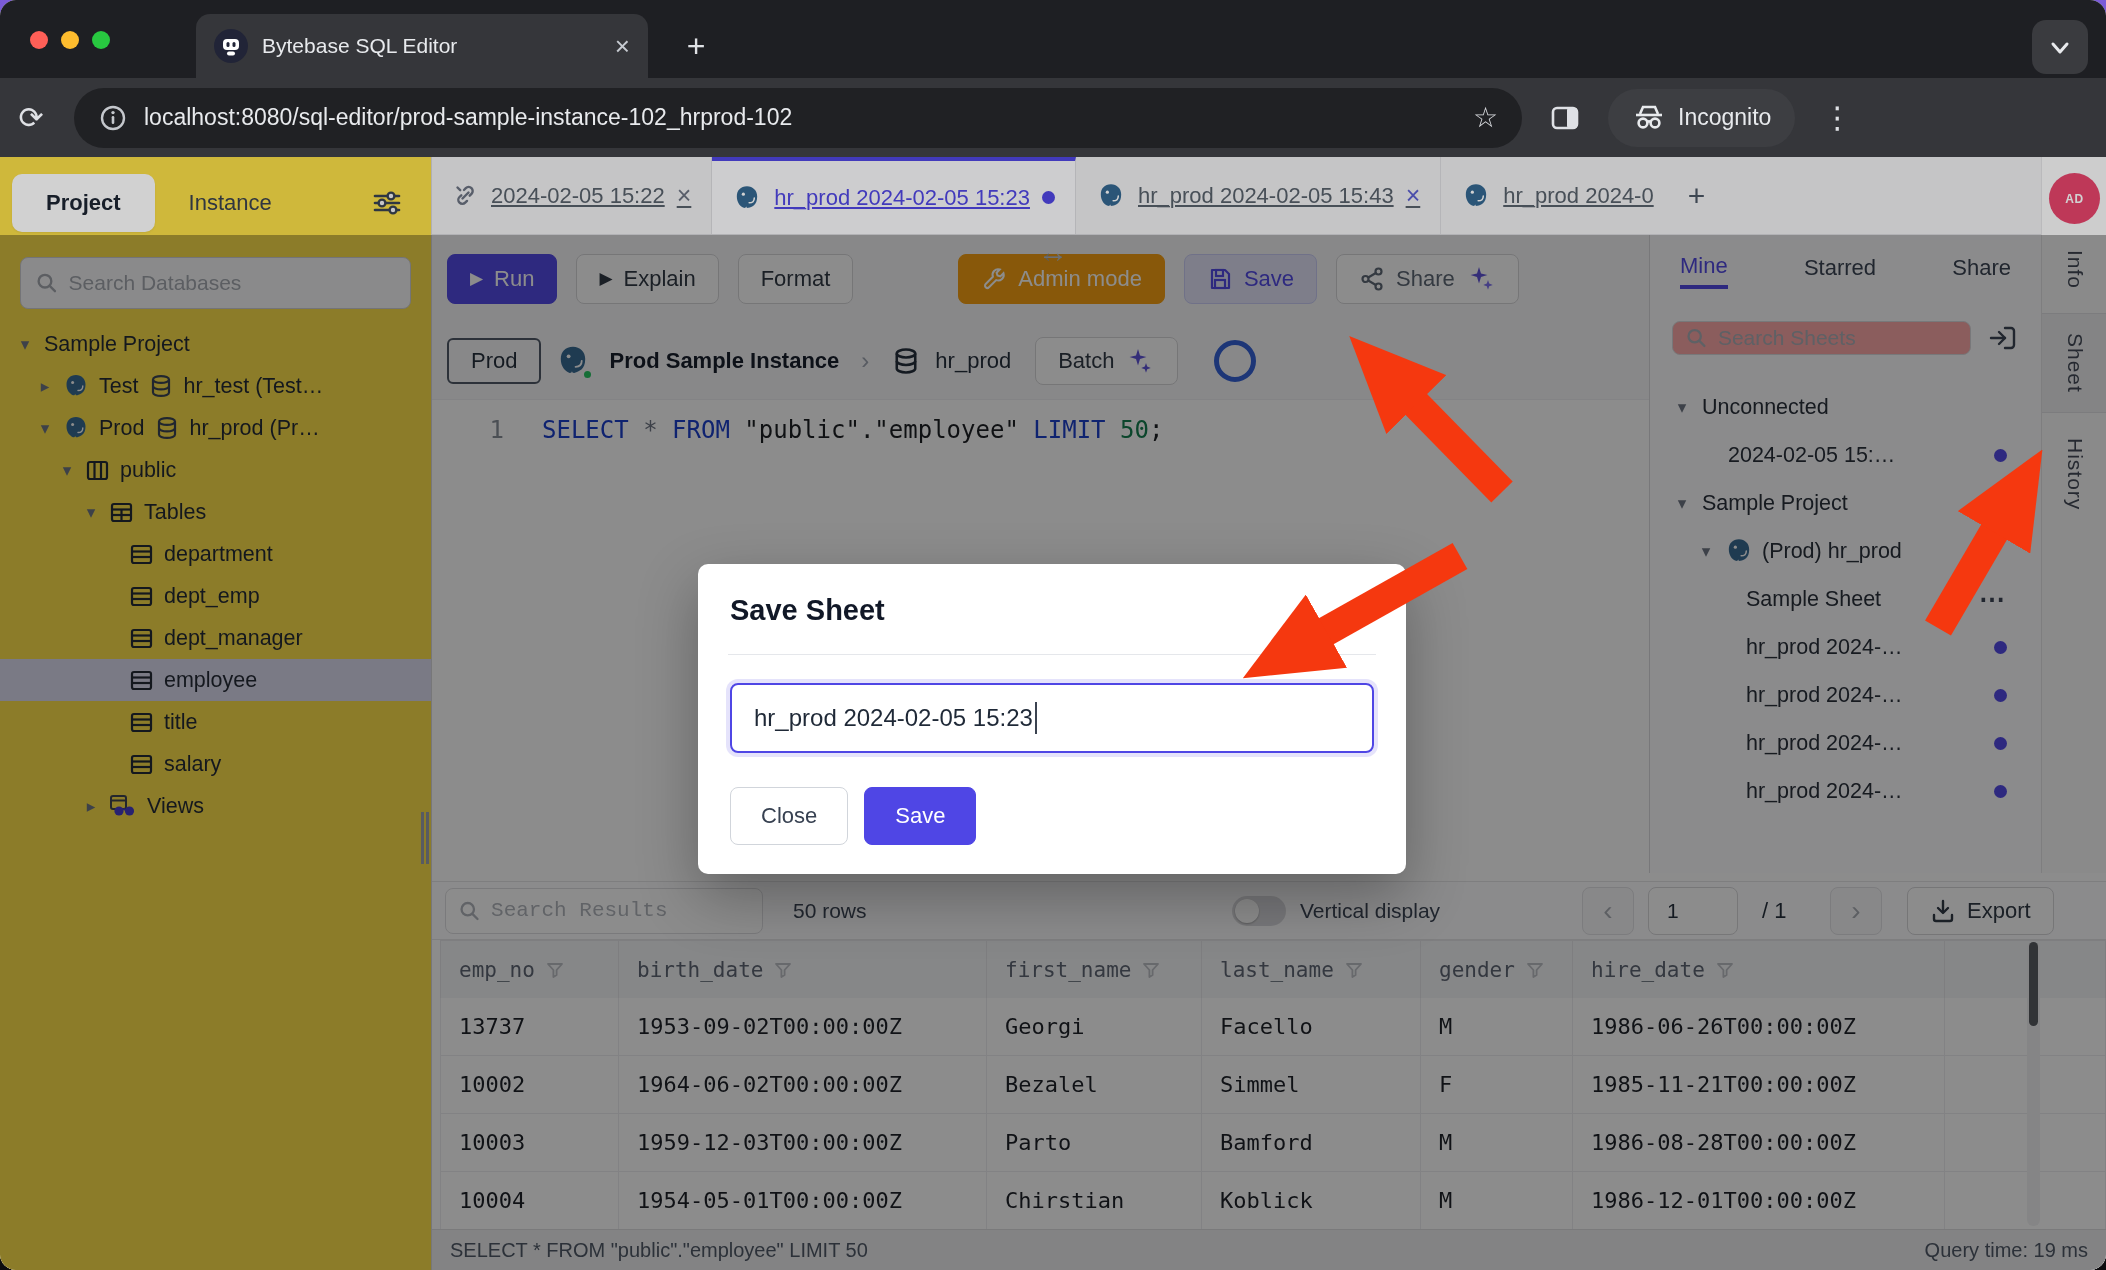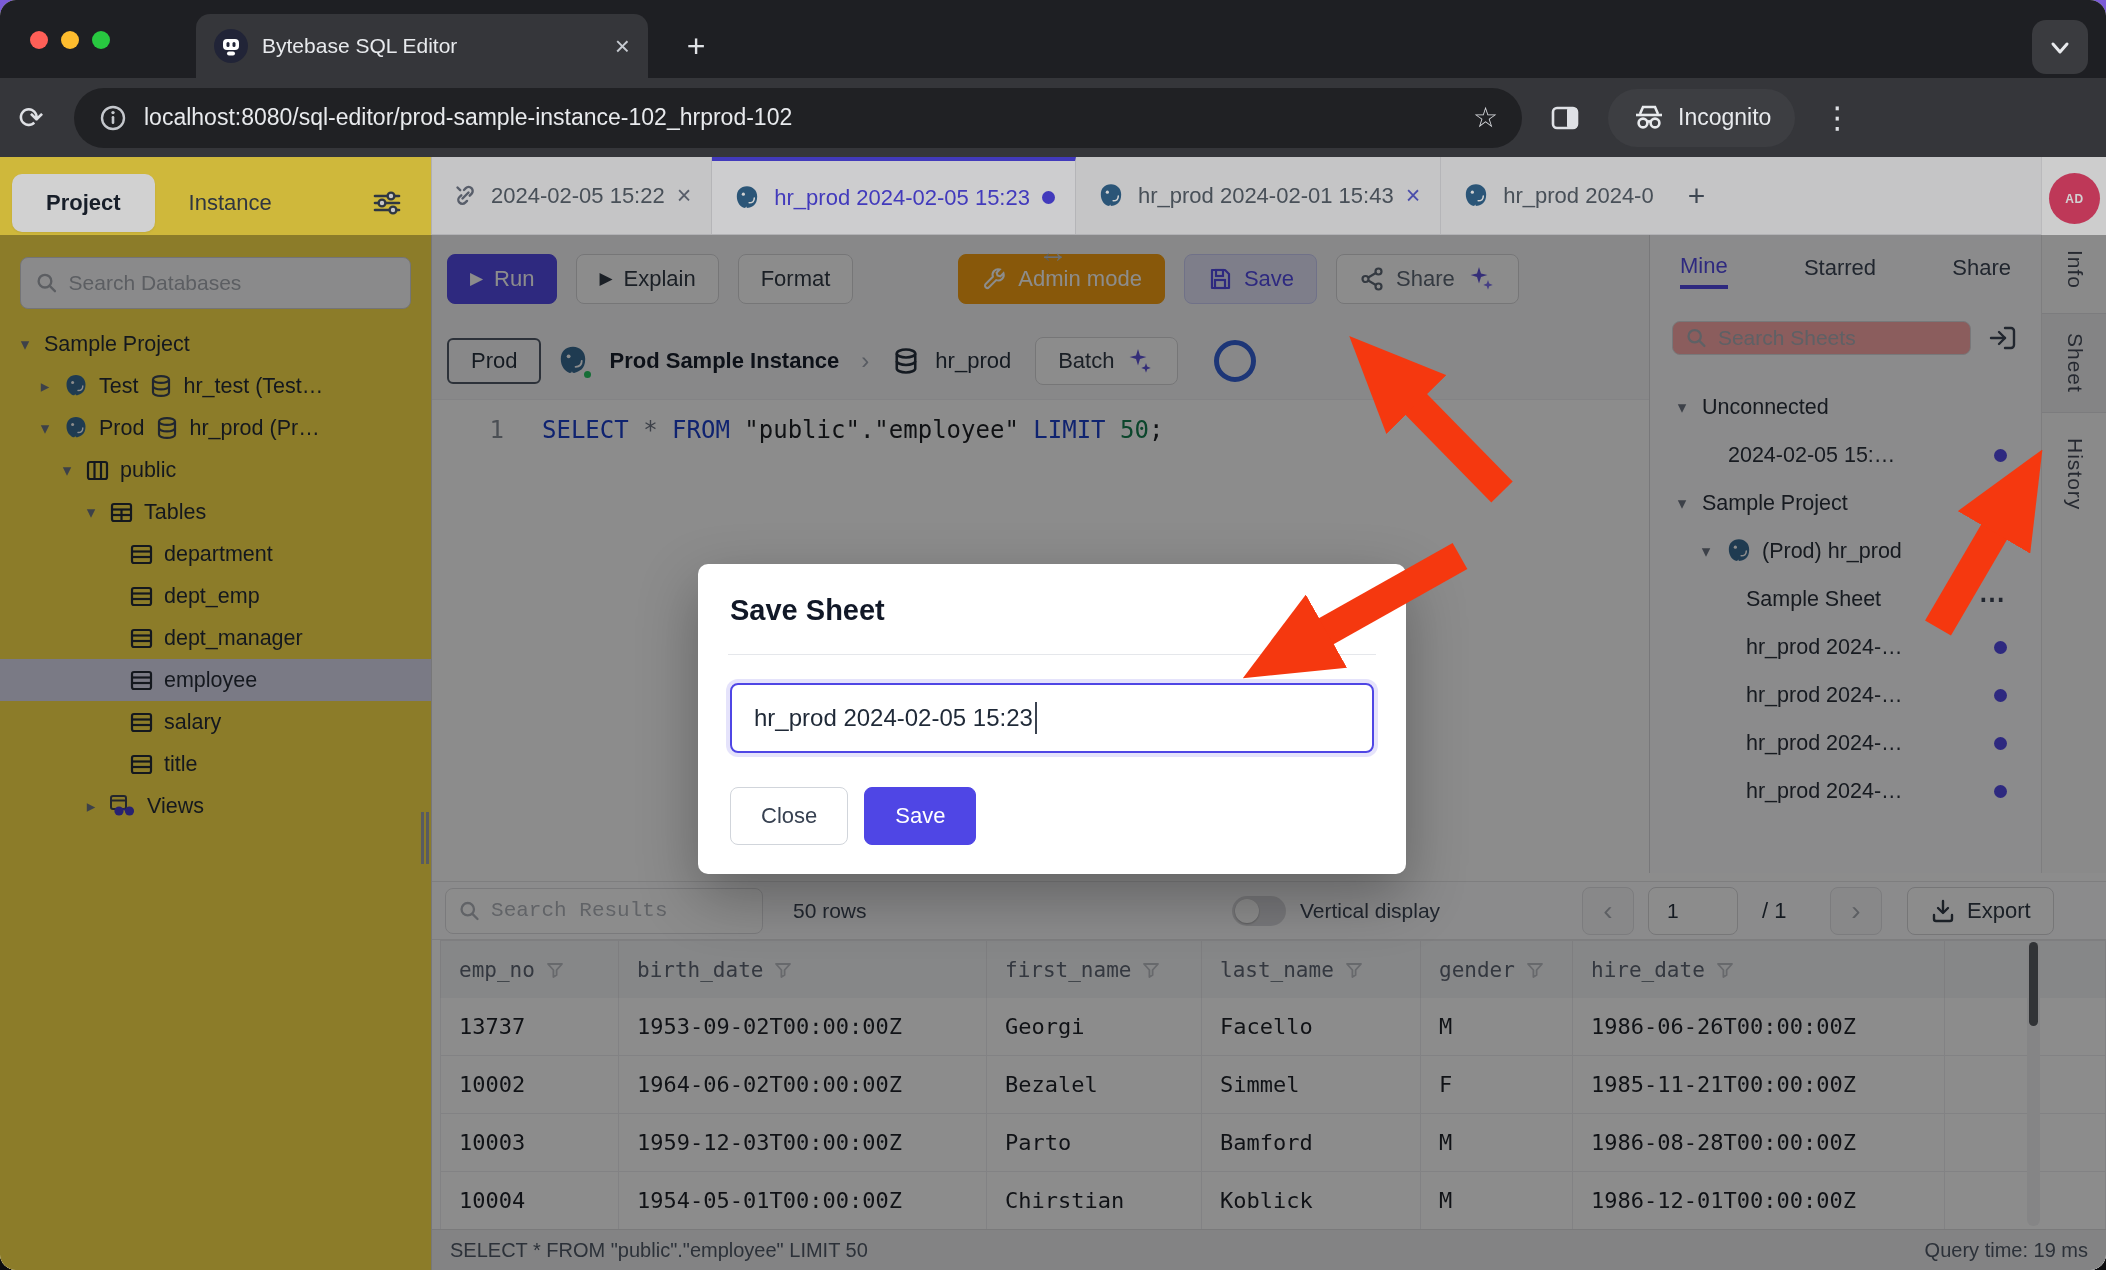--- a/index.html
+++ b/index.html
@@ -64,21 +64,21 @@
   .ticon { display:inline-flex; flex:none; margin-right:9px; }
   .tlabel { overflow:hidden; text-overflow:ellipsis; }
   .resize-handle { position:absolute; right:2px; top:655px; width:8px; height:52px;
     border-left:3px solid #9ca3af; border-right:3px solid #9ca3af; }
 
   
   .main { position:absolute; top:0; left:432px; width:1674px; height:1113px; }
   .etabs { height:78px; background:#f0f0f2; border-bottom:1px solid #d9d9dd; display:flex;
     margin-right:65px; }
   .etab { display:flex; align-items:center; gap:12px; padding:0 20px; border-right:1px solid #dddde1;
-    font-size:22px; color:#57606a; max-width:470px; white-space:nowrap; }
+    font-size:22px; color:#57606a; max-width:470px; white-space:nowrap;text-decoration:underline; }
   .etab .elabel{ overflow:hidden; text-overflow:ellipsis; }
   .etab.active { background:#fbfbfd; border-top:4px solid var(--accent,#4f46e5); color:var(--accent,#4f46e5); }
   .etab .close { font-size:25px; color:#6b7280; }
   .etab .close.indigo { color:#5a5ed0; }
   .dot { width:13px; height:13px; border-radius:50%; background:var(--dot,#4f46e5); flex:none; }
   .etab-add { display:flex; align-items:center; padding:0 14px; font-size:30px; color:#4b5563; }
 
   .toolbar { height:87px; display:flex; align-items:center; gap:19px; padding-left:15px;
     background:#f7f7f9; }
   .btn { height:50px; border-radius:8px; display:flex; align-items:center; gap:11px;
@@ -372,29 +372,29 @@
             <line x1="4" y1="16" x2="23" y2="16" stroke="#1f2530" stroke-width="2.2"></line>
           </svg>
           <span>employee</span>
         </div>
         <div class="trow" style="padding-left:128px">
           <svg class="i ticon" width="27" height="27" viewBox="0 0 27 27">
             <rect x="4" y="5" width="19" height="17" rx="2" fill="none" stroke="#1f2530" stroke-width="2.2"></rect>
             <line x1="4" y1="10.5" x2="23" y2="10.5" stroke="#1f2530" stroke-width="2.2"></line>
             <line x1="4" y1="16" x2="23" y2="16" stroke="#1f2530" stroke-width="2.2"></line>
           </svg>
-          <span>salary</span>
+          <span>title</span>
         </div>
         <div class="trow" style="padding-left:128px">
           <svg class="i ticon" width="27" height="27" viewBox="0 0 27 27">
             <rect x="4" y="5" width="19" height="17" rx="2" fill="none" stroke="#1f2530" stroke-width="2.2"></rect>
             <line x1="4" y1="10.5" x2="23" y2="10.5" stroke="#1f2530" stroke-width="2.2"></line>
             <line x1="4" y1="16" x2="23" y2="16" stroke="#1f2530" stroke-width="2.2"></line>
           </svg>
-          <span>title</span>
+          <span>salary</span>
         </div>
         <div class="trow" style="padding-left:80px">
           <span class="caret">▸</span>
           <svg class="i ticon" width="30" height="28" viewBox="0 0 30 28" style="margin-left:6px">
             <rect x="3" y="4" width="15" height="13" rx="2" fill="none" stroke="#3a414d" stroke-width="2"></rect>
             <line x1="3" y1="8.5" x2="18" y2="8.5" stroke="#3a414d" stroke-width="2"></line>
             <circle cx="11" cy="19" r="4.6" fill="#4338ca"></circle>
             <circle cx="21.5" cy="19" r="4.6" fill="#4338ca"></circle>
             <path d="M15.6 18.2 Q16.3 16.8 17 18.2" stroke="#4338ca" stroke-width="2.4" fill="none"></path>
           </svg>
@@ -425,21 +425,21 @@
           </svg>
           <span class="elabel">hr_prod 2024-02-05 15:23</span>
           <span class="dot"></span>
         </div>
         <div class="etab">
           <svg class="i" width="30" height="30" viewBox="0 0 28 28">
             <path d="M14 3C8 3 4.5 7 4.5 12.5c0 6 3.5 9.5 6.5 10.7 1.2.5 2.2-.4 2.2-1.4 0 1 1 1.9 2.2 1.4 3-1.2 8.1-2.2 8.1-10.7C23.5 7 19.5 3 14 3z" fill="#336791"></path>
             <circle cx="10.6" cy="10.4" r="1.5" fill="#fff"></circle>
             <path d="M16 18.5c2.6 0 4.8-1.4 4.8-4.6" stroke="#fff" stroke-width="1.4" fill="none" stroke-linecap="round"></path>
           </svg>
-          <span class="elabel">hr_prod 2024-02-01 15:43</span>
+          <span class="elabel">hr_prod 2024-02-05 15:43</span>
           <span class="close indigo">×</span>
         </div>
         <div class="etab" style="border-right:none; flex:none; max-width:280px">
           <svg class="i" width="30" height="30" viewBox="0 0 28 28">
             <path d="M14 3C8 3 4.5 7 4.5 12.5c0 6 3.5 9.5 6.5 10.7 1.2.5 2.2-.4 2.2-1.4 0 1 1 1.9 2.2 1.4 3-1.2 8.1-2.2 8.1-10.7C23.5 7 19.5 3 14 3z" fill="#336791"></path>
             <circle cx="10.6" cy="10.4" r="1.5" fill="#fff"></circle>
             <path d="M16 18.5c2.6 0 4.8-1.4 4.8-4.6" stroke="#fff" stroke-width="1.4" fill="none" stroke-linecap="round"></path>
           </svg>
           <span class="elabel">hr_prod 2024-0</span>
         </div>

